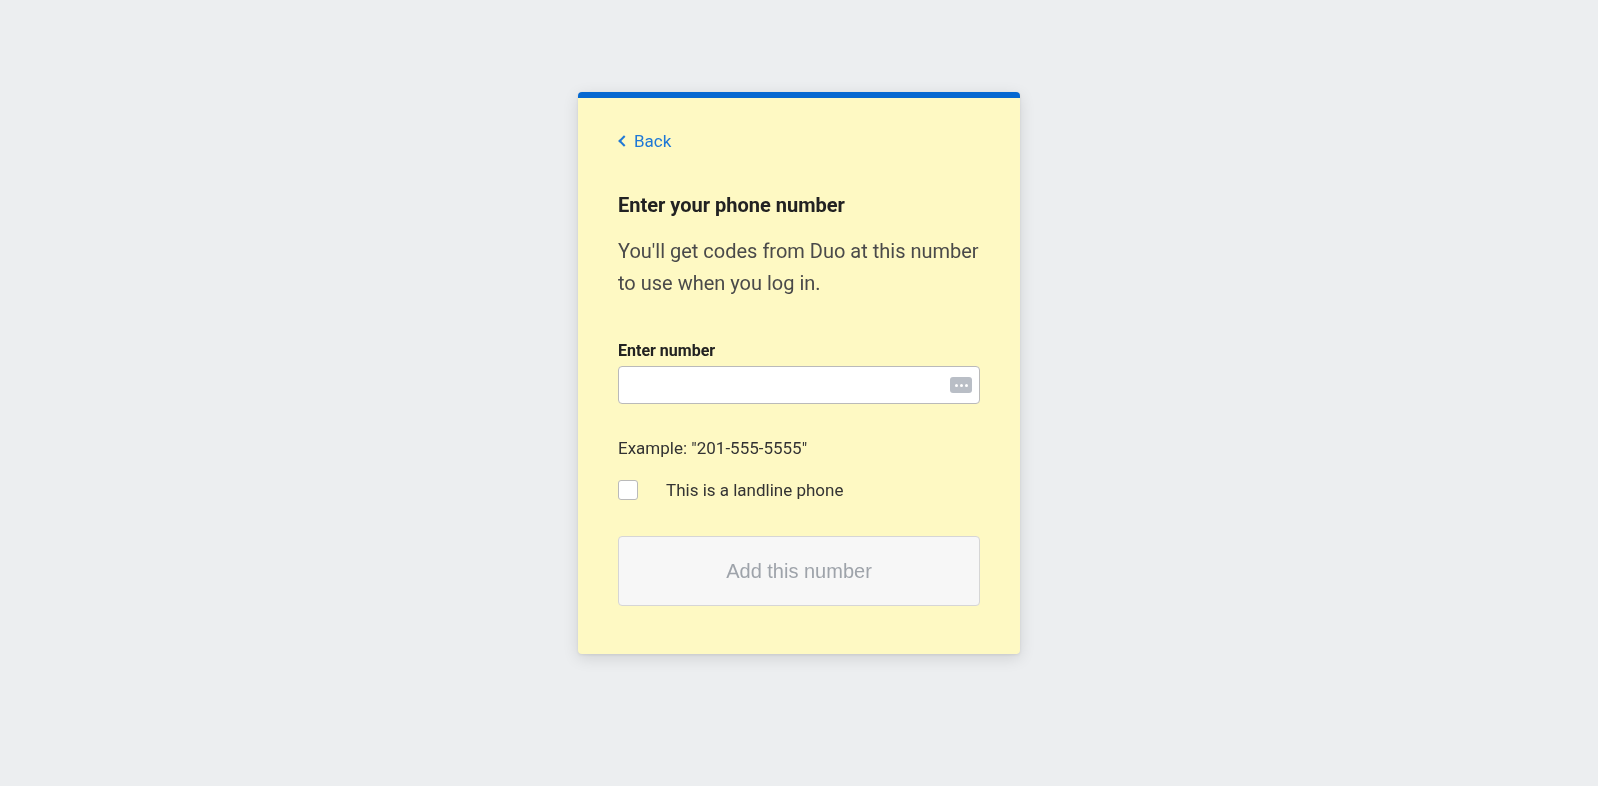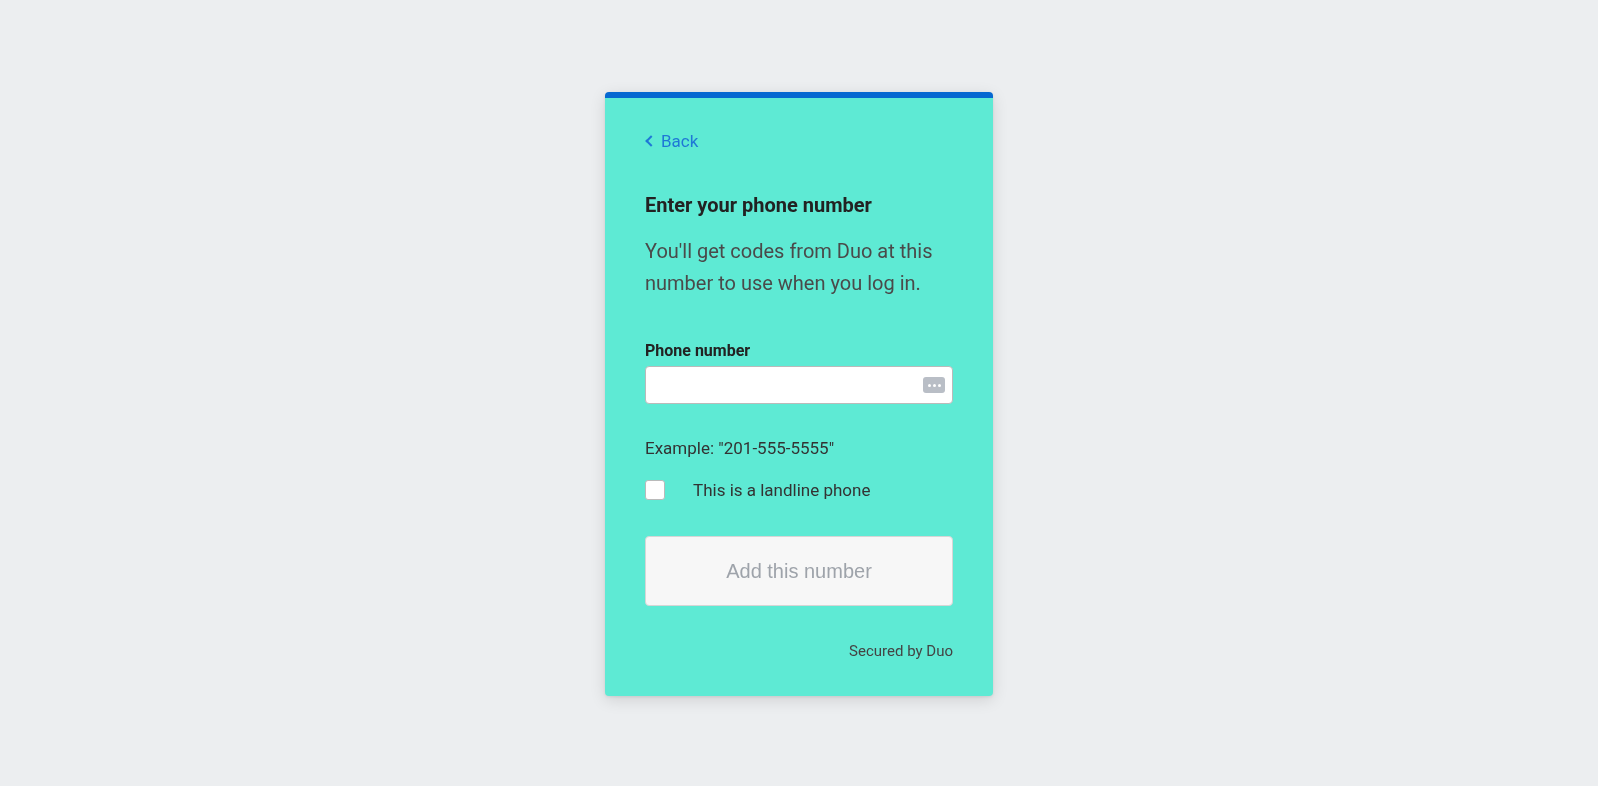--- a/index.html
+++ b/index.html
@@ -11,26 +11,26 @@
       font-family: -apple-system, BlinkMacSystemFont, "Segoe UI", Roboto, Helvetica, Arial, sans-serif;
       background: #eceef0;
       width: 1598px;
       height: 786px;
       display: flex;
       align-items: flex-start;
       justify-content: center;
       padding-top: 92px;
     }
     .card {
-      width: 388px;
-      background: #5eead4;
+      width: 442px;
+      background: #fef9c3;
       border-top: 6px solid #0668d1;
       border-radius: 4px;
       box-shadow: 0 4px 16px rgba(0,0,0,0.12), 0 1px 3px rgba(0,0,0,0.08);
-      padding: 32px 40px 36px 40px;
+      padding: 32px 40px 12px 40px;
     }
     .back-link {
       display: inline-flex;
       align-items: center;
       gap: 6px;
       color: #1f78d6;
       font-size: 17px;
       text-decoration: none;
       cursor: pointer;
       margin-bottom: 42px;
@@ -207,36 +207,35 @@
   <a class="back-link">
     <span class="chev"></span>
     <span>Back</span>
   </a>
 
   <h1 class="title">Enter your phone number</h1>
   <p class="subtitle">You'll get codes from Duo at this number to use when you log in.</p>
 
   <div class="field-row">
     <div class="field-group pn">
-      <label class="field-label">Phone number</label>
+      <label class="field-label">Enter number</label>
       <div class="phone-input-wrap">
         <input type="text" class="phone-input" value="" style="">
         <span class="dots-icon">
           <span></span>
             <span></span>
             <span></span>
         </span>
       </div>
     </div>
   </div>
 
   <div class="example">Example: "201-555-5555"</div>
 
   <div class="checkbox-row">
     <div class="chk"></div>
     <span class="chk-label">This is a landline phone</span>
   </div>
 
   <button class="primary">Add this number</button>
 
-  <div class="footer">Secured by Duo</div>
 
 </div>
 
 </body></html>

